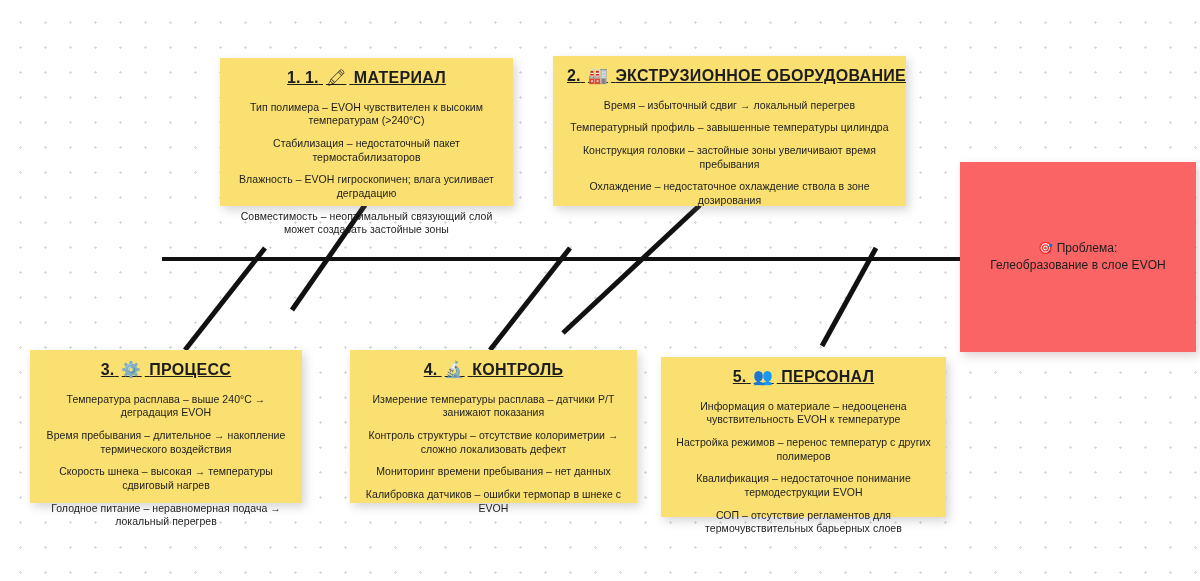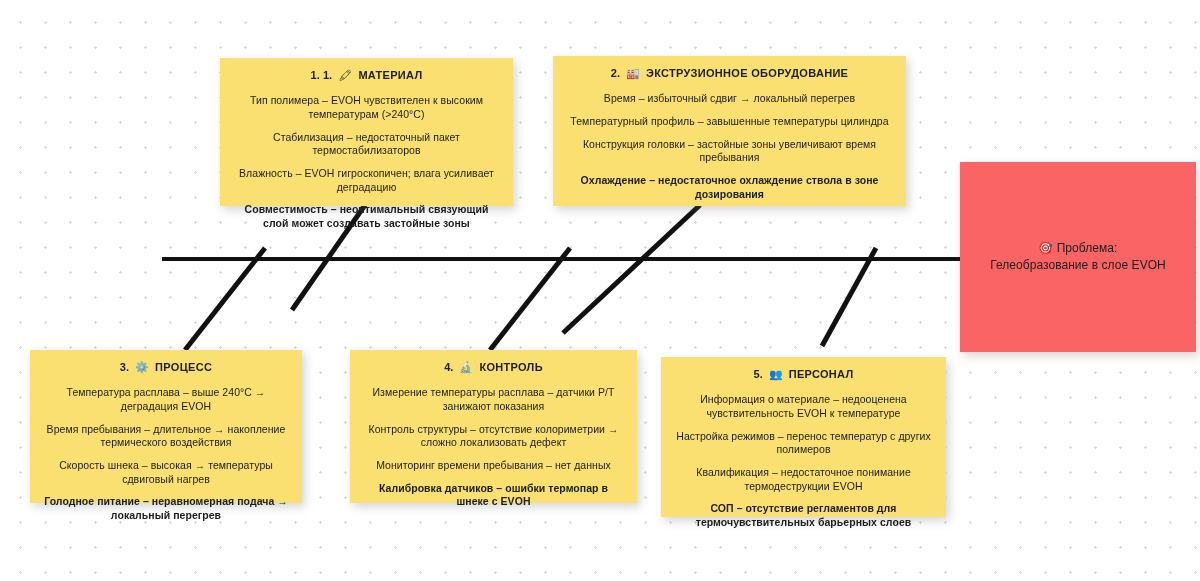--- a/index.html
+++ b/index.html
@@ -52,33 +52,34 @@
   .note.problem {
     background: #fb6464;
     box-shadow: 3px 4px 9px rgba(150,110,110,0.30);
     display: flex;
     align-items: center;
     justify-content: center;
     padding: 10px 18px;
   }
 
   .note-title {
-    font-size: 11px;
+    font-size: 16px;
     font-weight: 700;
     margin-bottom: 2px;
     white-space: nowrap;
+    text-decoration: underline;
   }
   .note-title .t-num { font-weight: 700; }
   .note-title .t-ico { margin: 0 3px; font-weight: 400; }
   .note-title .t-lbl { font-weight: 700; letter-spacing: 0.3px; }
 
   .note-line {
     margin: 0 0 9px 0;
   }
-  .note-line:last-child { margin-bottom: 16px; font-weight: bold; }
+  .note-line:last-child { margin-bottom: 16px; }
   .note-line.first { margin-top: 12px; }
 
   .problem-text {
     font-size: 12px;
     line-height: 1.45;
     text-align: center;
   }
   .problem-text .p-head { white-space: nowrap; font-weight: 400; }
   .problem-text .p-ico { margin-right: 3px; }
 

